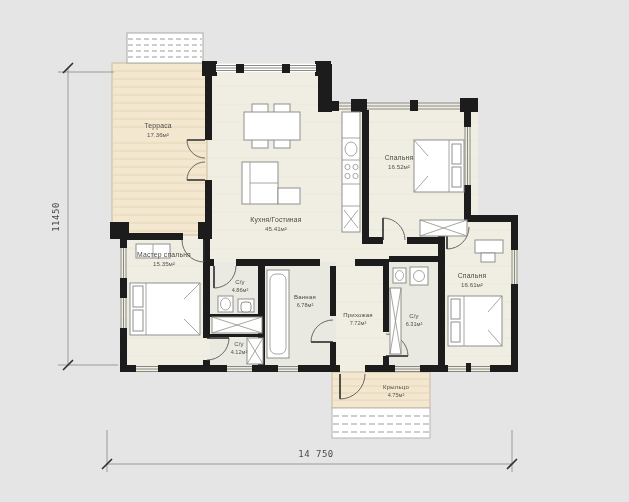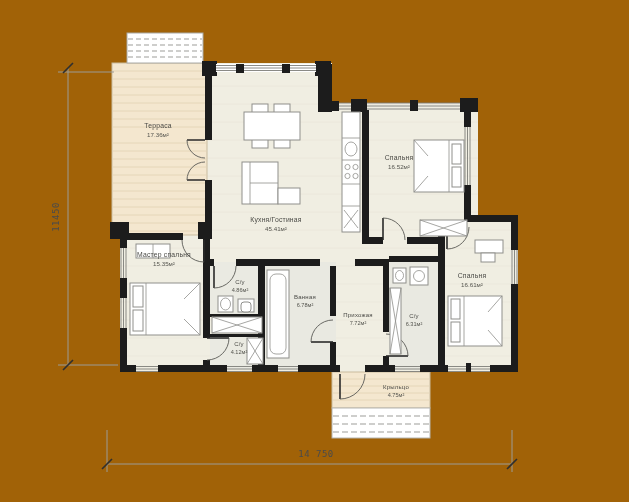--- a/index.html
+++ b/index.html
@@ -1,16 +1,16 @@
 <!DOCTYPE html>
 <html><head>
 <meta charset="utf-8">
 <style>
   html,body{margin:0;padding:0;background:#fff;}
-  .stage{position:relative;width:629px;height:502px;background:#a16207;overflow:hidden;
+  .stage{position:relative;width:629px;height:502px;background:#e5e5e5;overflow:hidden;
          font-family:"Liberation Sans",sans-serif;text-align:center;}
   svg{position:absolute;left:0;top:0;}
   .room-name{font-size:6.8px;fill:#4a4a46;text-anchor:middle;letter-spacing:.2px;}
   .room-area{font-size:6.2px;fill:#55554f;text-anchor:middle;}
   .room-name.sm{font-size:6px;}
   .room-area.sm{font-size:5.6px;}
   .dim-text{font-size:9px;fill:#4b4b4b;text-anchor:middle;font-family:"DejaVu Sans Mono",monospace;letter-spacing:.5px;}
   .wall{fill:#1c1c1c;}
   .furn{fill:#ffffff;stroke:#8f8f8b;stroke-width:1;}
   .furnline{stroke:#8f8f8b;stroke-width:.8;fill:none;}

